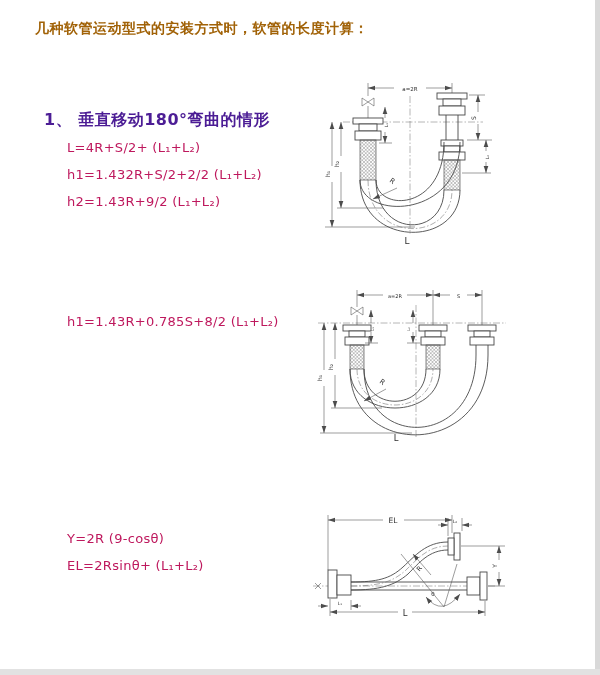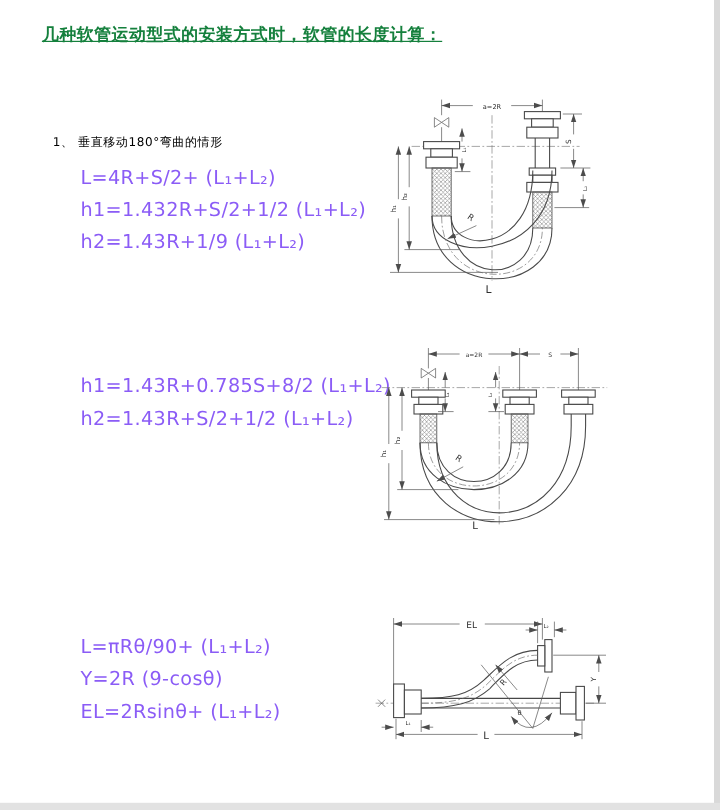--- a/index.html
+++ b/index.html
@@ -3,25 +3,25 @@
 <meta charset="utf-8">
 <style>
   html,body{margin:0;padding:0;}
   body{
     width:600px;height:675px;position:relative;background:#ffffff;
     font-family:"DejaVu Sans","Liberation Sans",sans-serif;color:#111;
     overflow:hidden;
   }
   .page-title{
     position:absolute;left:35px;top:20px;width:530px;
-    font-size:14px;font-weight:bold;color:#15803d;letter-spacing:0.5px;text-decoration:underline;
+    font-size:14px;font-weight:bold;color:#a16207;letter-spacing:0.5px;
   }
   .section{position:absolute;width:280px;}
-  .sec-heading{font-size:10px;font-weight:normal;color:#000000;line-height:19px;letter-spacing:0.5px;}
-  .formula{font-size:16px;color:#8b5cf6;line-height:17px;margin-top:10px;padding-left:23px;letter-spacing:0.3px;white-space:nowrap;}
+  .sec-heading{font-size:16px;font-weight:bold;color:#4c1d95;line-height:19px;letter-spacing:0.5px;}
+  .formula{font-size:13px;color:#be185d;line-height:17px;margin-top:10px;padding-left:23px;letter-spacing:0.3px;white-space:nowrap;}
   .diag{position:absolute;}
   .thin{stroke:#5a5a5a;stroke-width:0.6;fill:none;}
   .cl{stroke:#7a7a7a;stroke-width:0.55;fill:none;stroke-dasharray:7 2 1.5 2;}
   .pipe{stroke:#474747;stroke-width:0.9;fill:#ffffff;}
   .hose{stroke:#4a4a4a;stroke-width:0.9;fill:none;}
   .hosed{stroke:#6a6a6a;stroke-width:0.55;fill:none;stroke-dasharray:6 2 1.5 2;}
   .braidr{fill:url(#braid);stroke:#555;stroke-width:0.7;}
   .lbl{font-family:"DejaVu Sans",sans-serif;fill:#2e2e2e;}
   .edge-right{position:absolute;right:0;top:0;width:5px;height:675px;background:#d9d9d9;}
   .edge-bottom{position:absolute;left:0;bottom:0;width:600px;height:6px;background:#e2e2e2;}
@@ -38,31 +38,29 @@
       <path d="M0,3.5 L3.5,0 M0,0 L3.5,3.5" stroke="#878787" stroke-width="0.5"></path>
     </pattern>
   </defs>
 </svg>
 
 <div class="page-title">几种软管运动型式的安装方式时，软管的长度计算：</div>
 
 <div class="section" style="left:44px;top:110px">
   <div class="sec-heading">1、 垂直移动180°弯曲的情形</div>
   <div class="formula">L=4R+S/2+ (L₁+L₂)</div>
-  <div class="formula">h1=1.432R+S/2+1/2 (L₁+L₂)</div>
-  <div class="formula">h2=1.43R+1/9 (L₁+L₂)</div>
+  <div class="formula">h1=1.432R+S/2+2/2 (L₁+L₂)</div>
+  <div class="formula">h2=1.43R+9/2 (L₁+L₂)</div>
 </div>
 
 <div class="section" style="left:44px;top:303px">
   <div class="formula">h1=1.43R+0.785S+8/2 (L₁+L₂)</div>
-  <div class="formula">h2=1.43R+S/2+1/2 (L₁+L₂)</div>
 </div>
 
 <div class="section" style="left:44px;top:520px">
-  <div class="formula">L=πRθ/90+ (L₁+L₂)</div>
   <div class="formula">Y=2R (9-cosθ)</div>
   <div class="formula">EL=2Rsinθ+ (L₁+L₂)</div>
 </div>
 
 <svg class="diag" style="left:315px;top:78px" width="225" height="172" viewBox="0 0 225 172">
 
   <g>
     <line class="cl" x1="28" y1="44" x2="168" y2="44"></line>
     <line class="cl" x1="95" y1="18" x2="95" y2="156"></line>
   </g>

